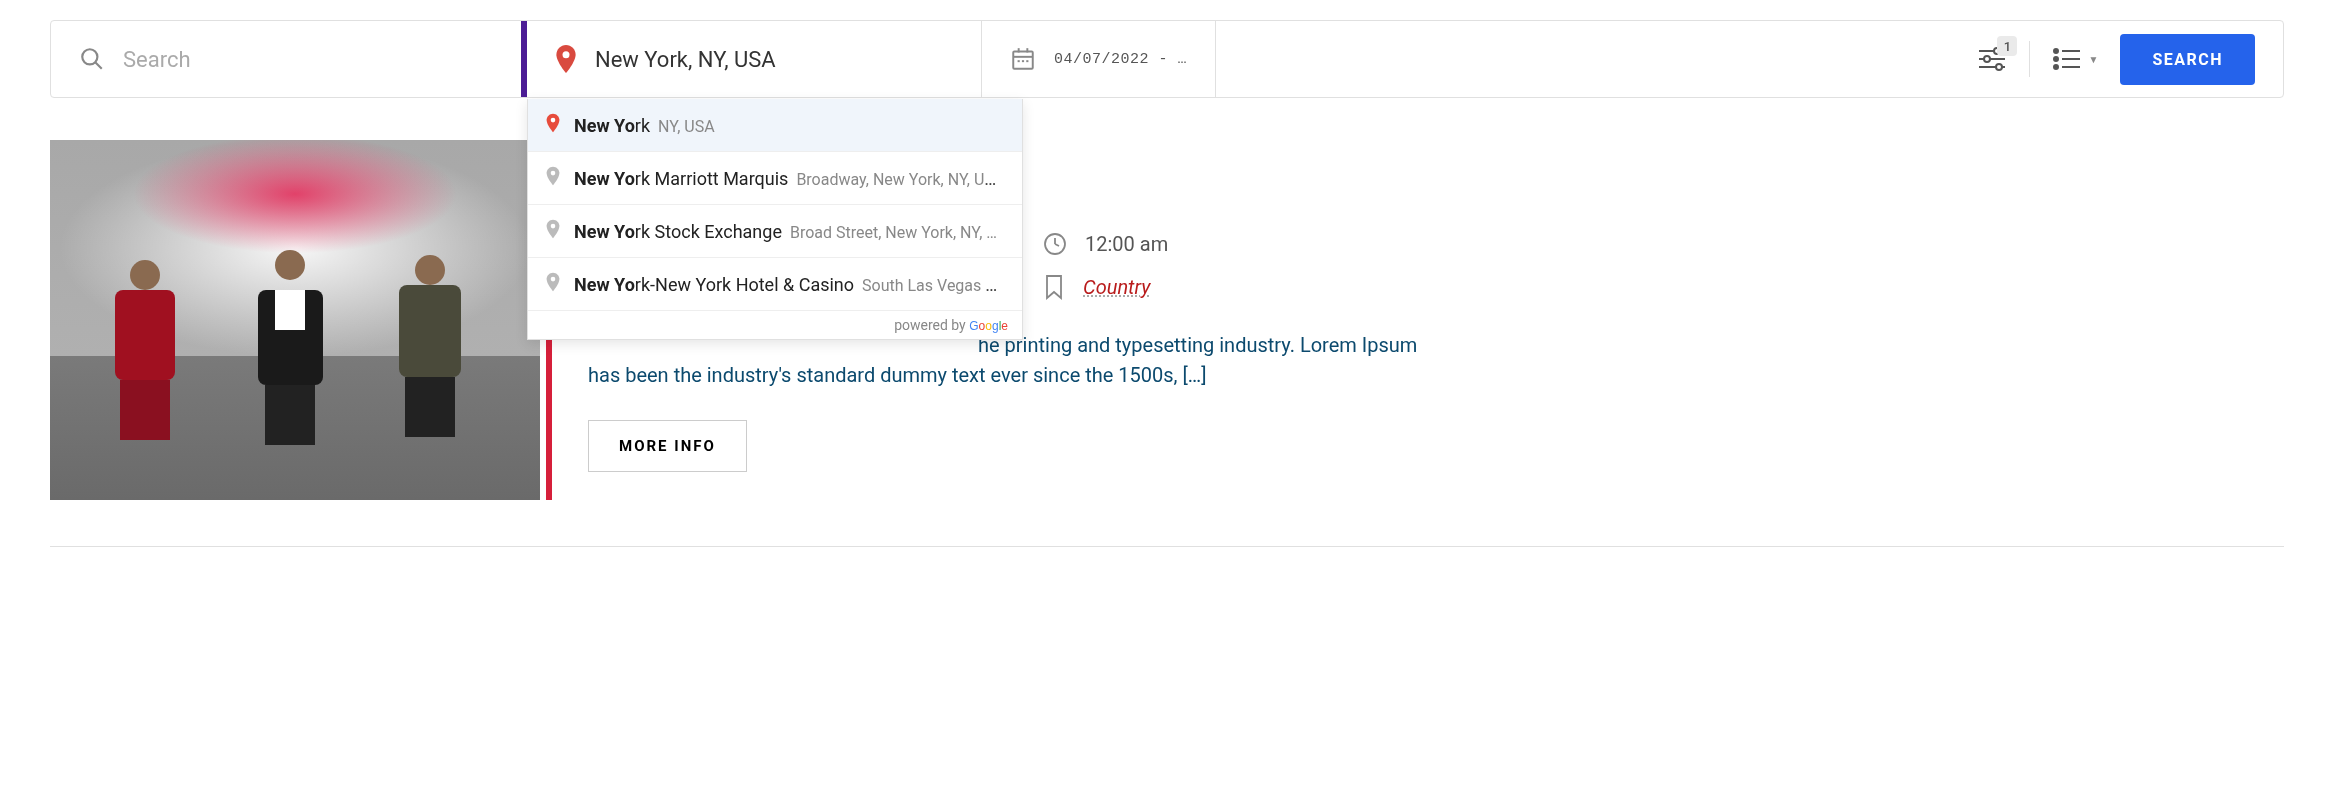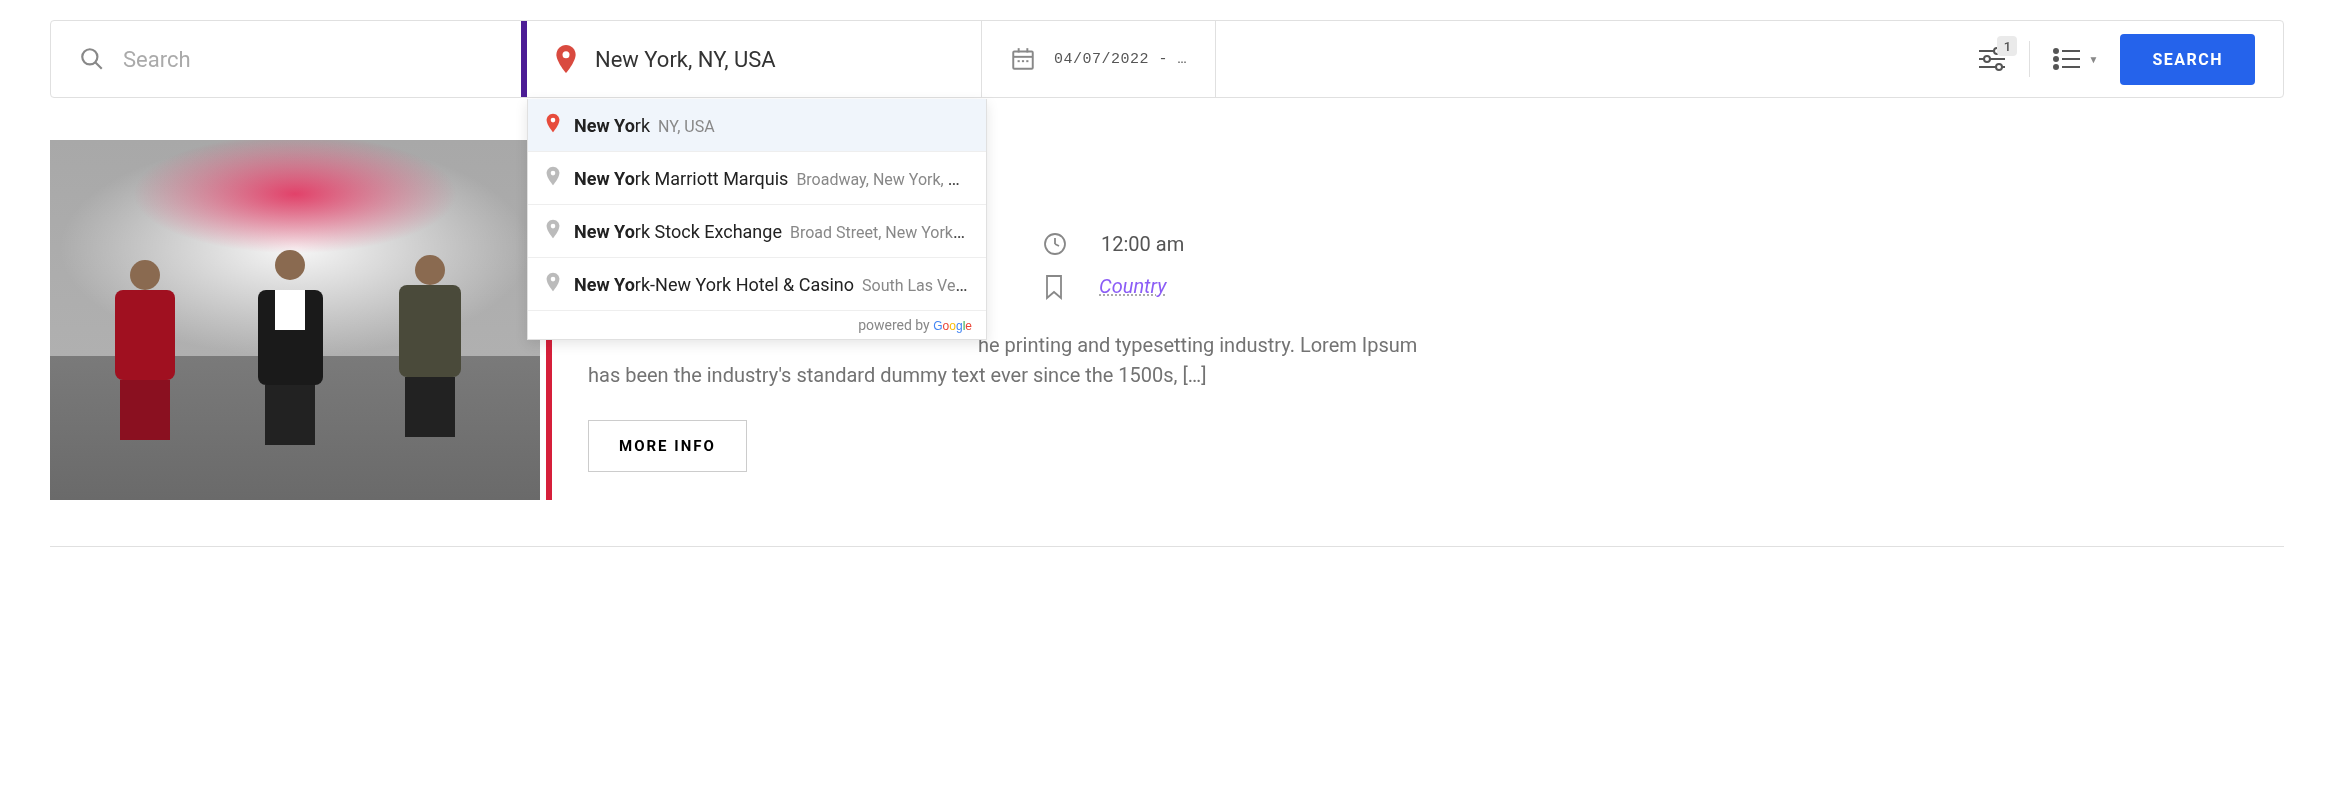--- a/index.html
+++ b/index.html
@@ -136,21 +136,21 @@
       letter-spacing: 1.5px;
       border-radius: 4px;
       cursor: pointer;
       font-family: inherit;
     }
     
     .autocomplete-dropdown {
       position: absolute;
       top: 78px;
       left: 0;
-      width: 460px;
+      width: 496px;
       background: #fff;
       border: 1px solid #e0e0e0;
       border-top: none;
       box-shadow: 0 4px 12px rgba(0,0,0,0.1);
       z-index: 20;
     }
     
     .autocomplete-item {
       display: flex;
       align-items: center;
@@ -267,40 +267,41 @@
     
     .event-title {
       font-size: 44px;
       color: #2563eb;
       font-weight: 400;
       margin-bottom: 30px;
     }
     
     .event-meta-row {
       display: flex;
-      gap: 34px;
+      align-items: center;
+      gap: 18px;
       margin-bottom: 18px;
       font-size: 20px;
       color: #555;
       margin-left: 455px;
     }
     
     .event-meta-row .meta-icon {
       display: inline-flex;
     }
     
     .event-category {
       font-style: italic;
       text-decoration: underline dotted #aaa;
-      color: #8b5cf6;
+      color: #b91c1c;
     }
     
     .event-description {
       font-size: 20px;
-      color: #737373;
+      color: #0c4a6e;
       line-height: 1.5;
       margin-top: 30px;
       margin-bottom: 30px;
     }
     
     .more-info-button {
       background: #fff;
       border: 1px solid #ccc;
       padding: 16px 30px;
       font-size: 15px;

